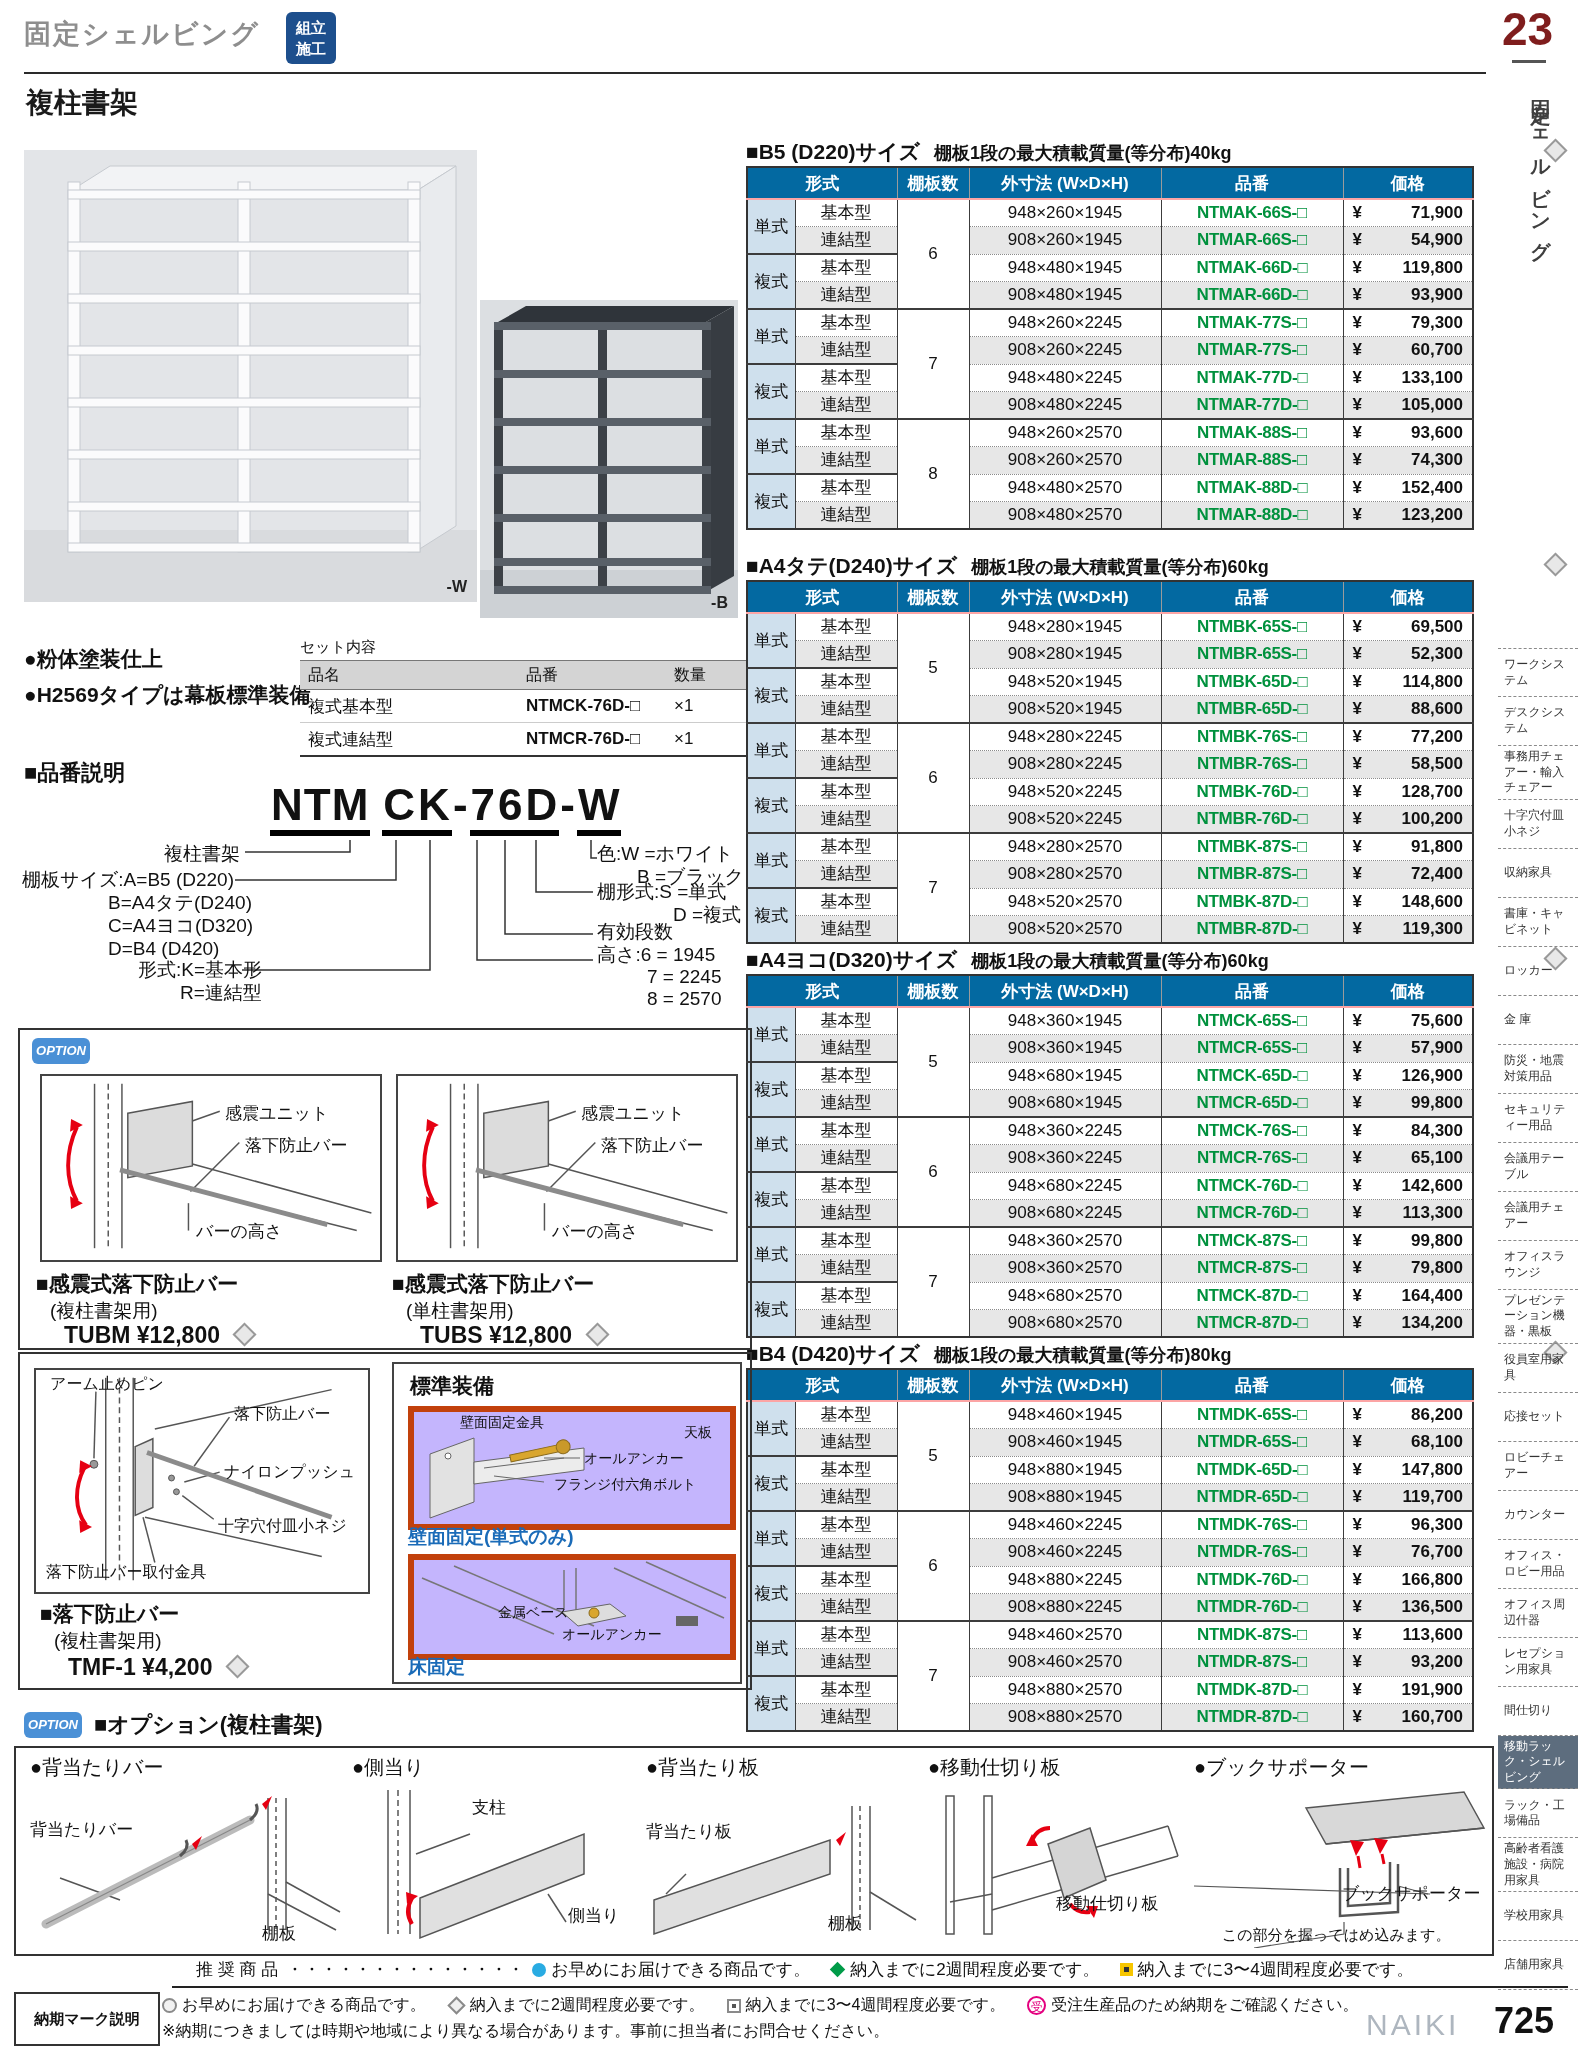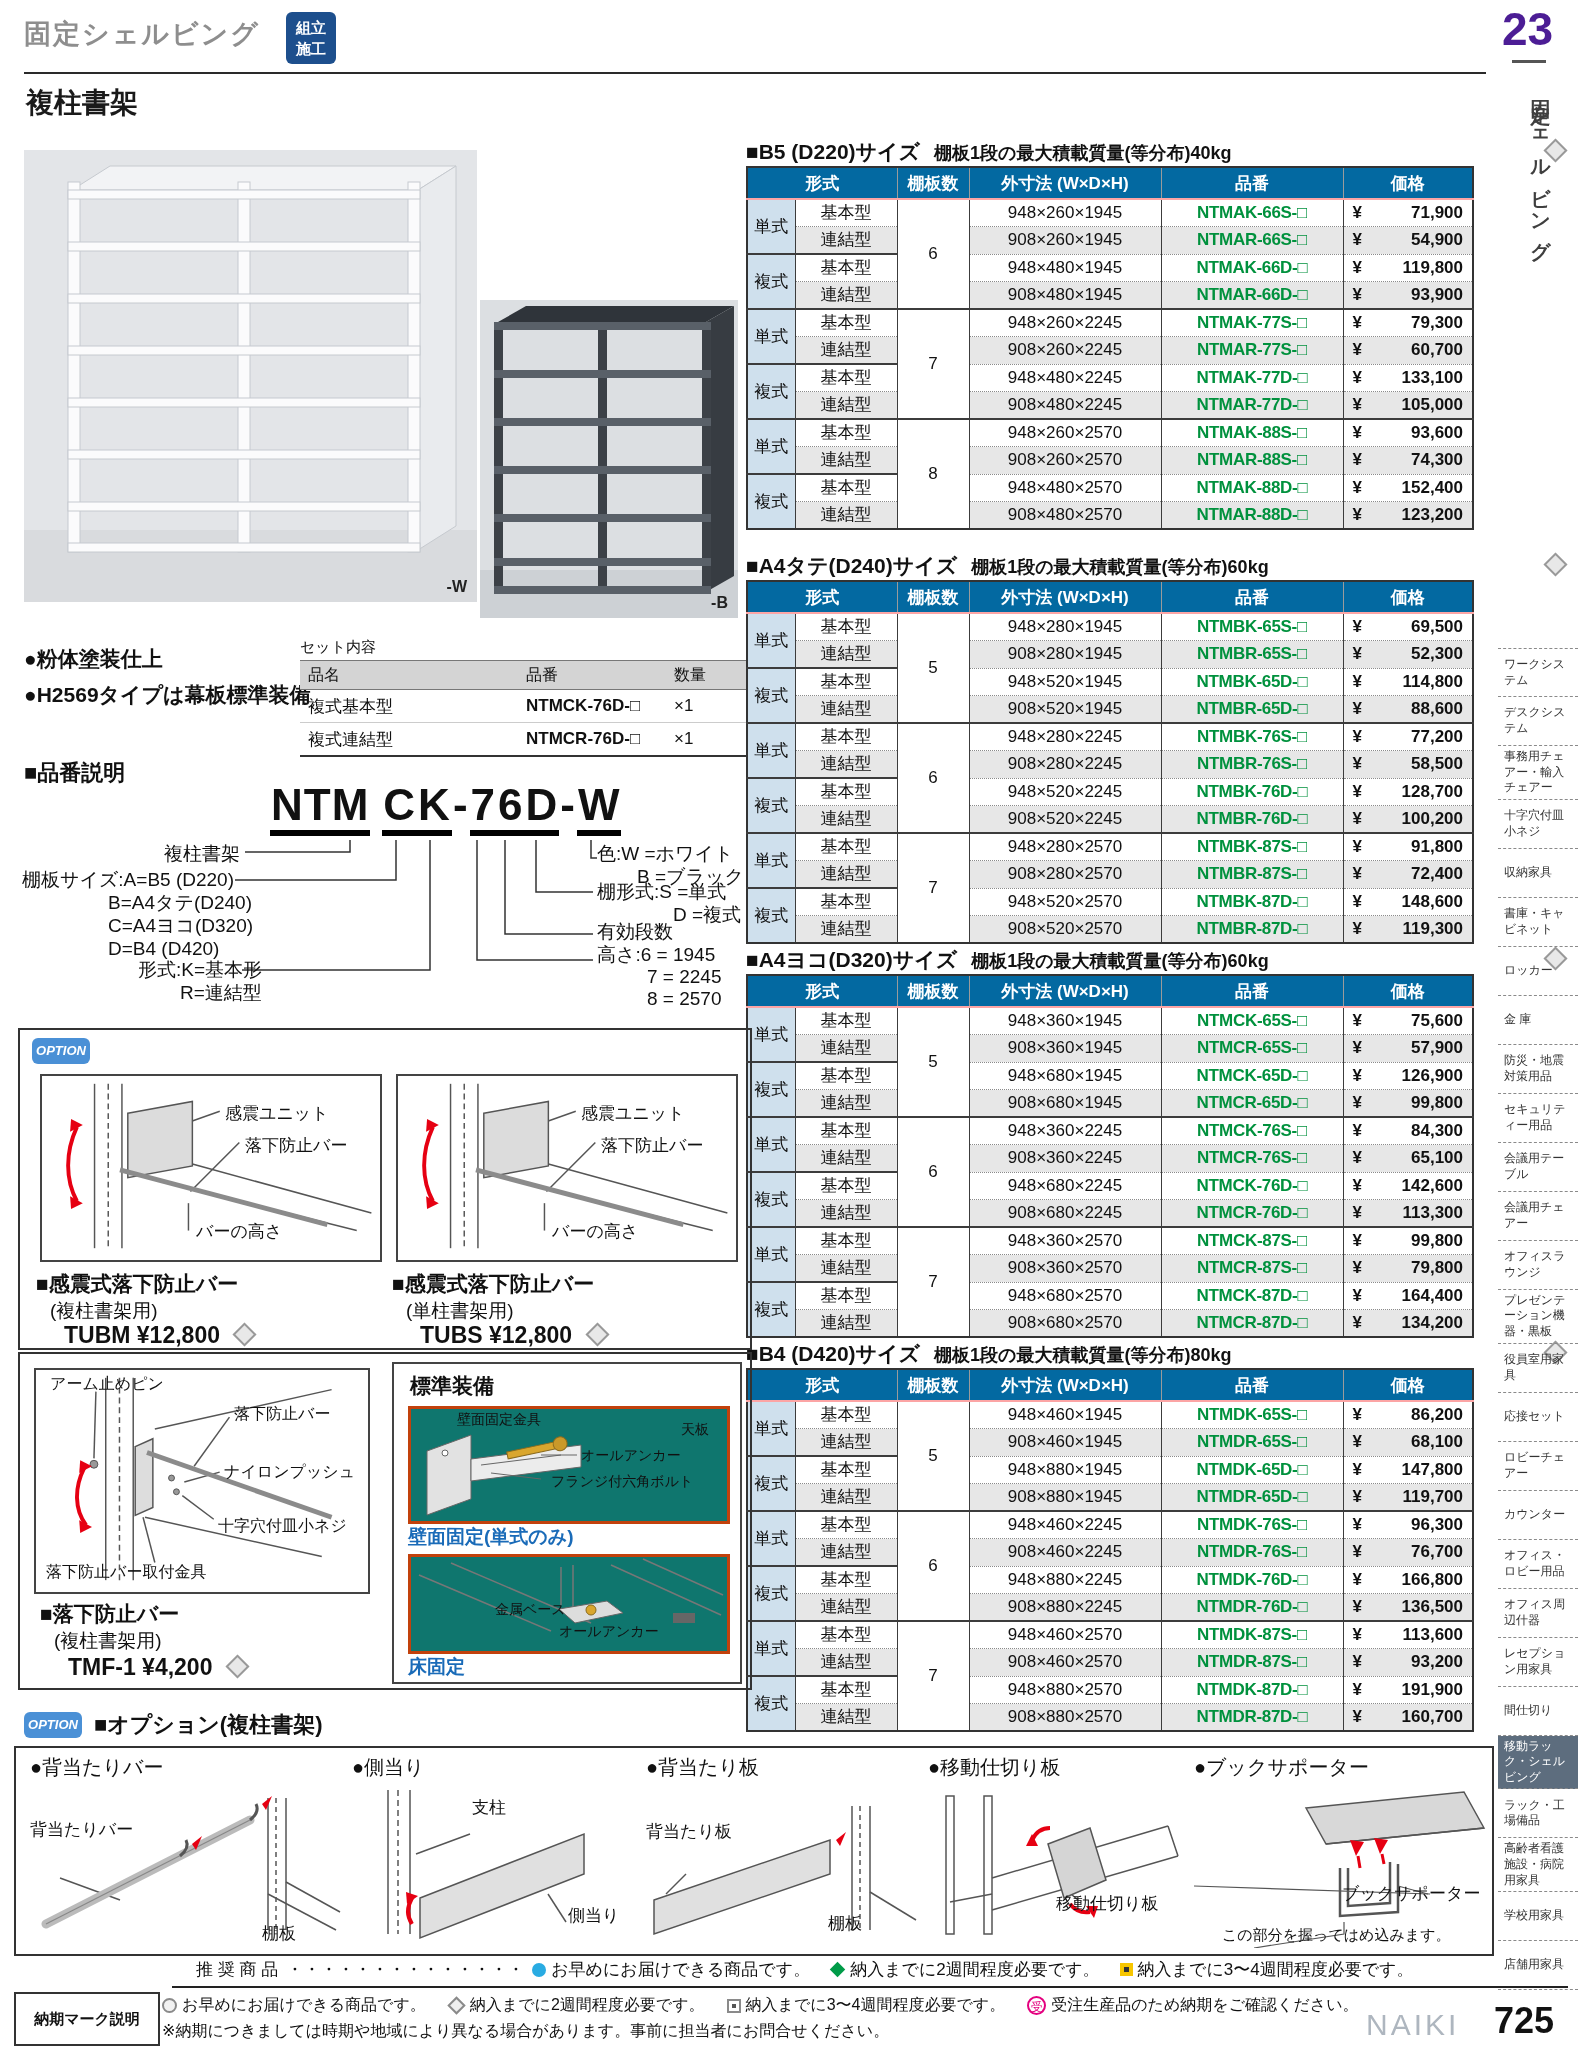--- a/index.html
+++ b/index.html
@@ -5,21 +5,21 @@
   html,body{margin:0;padding:0;background:#fff}
   .page{position:relative;width:1578px;height:2047px;background:#fff;overflow:hidden;
         font-family:"Liberation Sans","DejaVu Sans",sans-serif;color:#111}
   .a{position:absolute}
   
   .hdr-title{left:24px;top:16px;font-size:27px;font-weight:bold;color:#8e8e8e;letter-spacing:2px}
   .hdr-badge{left:286px;top:12px;width:50px;height:52px;background:#1d4f8d;border-radius:6px;color:#fff;
              font-size:15px;font-weight:bold;text-align:center;line-height:1.4;padding-top:5px;box-sizing:border-box}
   .hdr-rule{left:24px;top:72px;width:1462px;height:2px;background:#2a2a2a}
   .sec-title{left:26px;top:84px;font-size:28px;font-weight:bold;color:#1a1a1a}
-  .pgnum{left:1502px;top:2px;font-size:46px;color:#4c1d95;font-weight:bold}
+  .pgnum{left:1502px;top:2px;font-size:46px;color:#7f1d1d;font-weight:bold}
   .pg-dash{left:1512px;top:60px;width:34px;height:3px;background:#555}
   .v-title{left:1528px;top:84px;writing-mode:vertical-rl;font-size:20px;font-weight:bold;color:#3f3f3f;letter-spacing:4px}
   
   .photo-w{left:24px;top:150px;width:453px;height:452px;background:#e3e5e8}
   .photo-b{left:480px;top:300px;width:258px;height:318px;background:#dcdfe2}
   .photo-label{position:absolute;right:10px;bottom:6px;font-weight:bold;font-size:16px;color:#222}
   
   .note1{left:24px;top:645px;font-size:21px;font-weight:bold}
   .note2{left:24px;top:681px;font-size:21px;font-weight:bold}
   .set-cap{left:300px;top:638px;font-size:15px}
@@ -67,21 +67,21 @@
              color:#fff;font-style:italic;font-weight:bold;font-size:13px;text-align:center;line-height:26px}
   .qbox{position:absolute;top:44px;width:338px;height:184px;border:2px solid #444;background:#fff}
   .ql{position:absolute;font-size:17px}
   .pt1{position:absolute;font-size:21px;font-weight:bold}
   .pt2{position:absolute;font-size:19px}
   .pline{position:absolute;font-size:23px;font-weight:bold}
   .pline .dmark{margin-left:10px}
   .dbox{position:absolute;left:14px;top:14px;width:332px;height:222px;border:2px solid #444;background:#fff}
   .sbox{position:absolute;left:372px;top:8px;width:346px;height:318px;border:2px solid #444;background:#fff}
   .sbox-title{position:absolute;left:16px;top:8px;font-size:21px;font-weight:bold}
-  .sbox-in{position:absolute;border:3px solid #c2410c;background:#0f766e}
+  .sbox-in{position:absolute;border:6px solid #c2410c;background:#c4b5fd}
   .sl{position:absolute;font-size:14px}
   .bluecap{position:absolute;font-size:19px;font-weight:bold;color:#1a6bb8}
   
   .bopt-badge{left:24px;top:1712px;width:58px;height:26px;background:#4a90d6;border-radius:6px;color:#fff;
               font-style:italic;font-weight:bold;font-size:13px;text-align:center;line-height:26px}
   .bopt-title{left:94px;top:1710px;font-size:22px;font-weight:bold}
   .bbox{left:14px;top:1746px;width:1476px;height:206px;border:2px solid #333}
   .bg-group{position:absolute;top:6px;height:196px}
   .bg-title{font-size:20px;font-weight:normal}
   .sk{position:absolute;left:0;top:28px}

